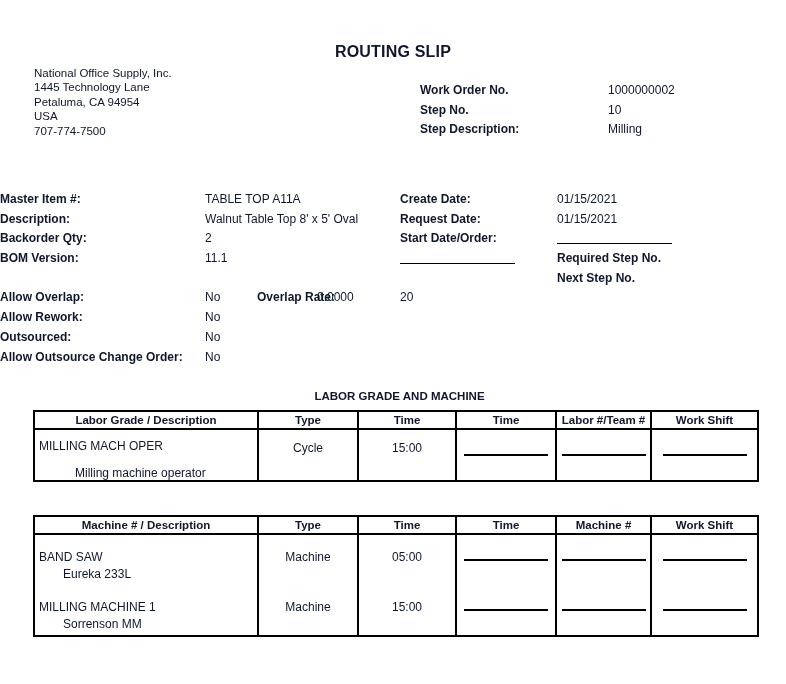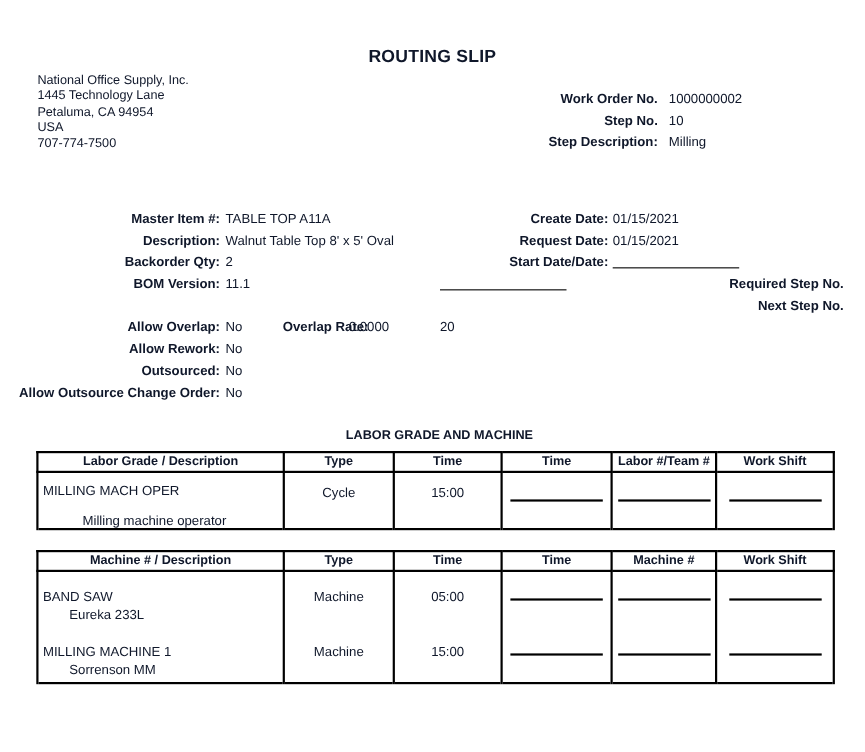--- a/index.html
+++ b/index.html
@@ -33,21 +33,21 @@
   }
 
   
   .fgrid {
     position: absolute;
     display: grid;
     grid-auto-rows: 19.7px;
     align-items: start;
   }
   .fgrid > div { padding-top: 2px; white-space: nowrap; overflow: visible; }
-  .fgrid .lbl { text-align: right; font-weight: 700; }
+  .fgrid .lbl { font-weight: 700; }
 
   .order-grid  { left: 420px; top: 81px;  grid-template-columns: 178px 168px; column-gap: 10px; }
   .left-grid   { left: 0px;   top: 190px; grid-template-columns: 200px 360px; column-gap: 5px; }
   .right-grid  { left: 400px; top: 190px; grid-template-columns: 153px 210px; column-gap: 4px; }
 
   .overlap-row { position: relative; }
   .ov-lbl { position: absolute; left: 52px; top: 2px; font-weight: 700; }
   .ov-val { position: absolute; left: 112px; top: 2px; }
 
   .dline {
@@ -165,21 +165,21 @@
     <div class="val">No</div>
   </div>
 
   <div class="fgrid right-grid">
     <div class="lbl">Create Date:</div>
     <div class="val">01/15/2021</div>
 
     <div class="lbl">Request Date:</div>
     <div class="val">01/15/2021</div>
 
-    <div class="lbl">Start Date/Date:</div>
+    <div class="lbl">Start Date/Order:</div>
     <div class="val"><span class="dline"></span></div>
 
     <div class="val"><span class="dline"></span></div>
 
     <div class="lbl">Required Step No.</div>
     <div class="val"></div>
 
     <div class="lbl">Next Step No.</div>
     <div class="val">20</div>
   </div>
@@ -223,21 +223,21 @@
         <td>
             <div class="tblank"></div>
           </td>
         <td>
             <div class="tblank"></div>
           </td>
       </tr>
     </tbody>
   </table>
 
-  <table class="rtable t2" style="left:33px; top:500px;">
+  <table class="rtable t2" style="left:33px; top:515px;">
     <colgroup>
       <col style="width:224px">
         <col style="width:100px">
         <col style="width:98px">
       <col style="width:100px">
         <col style="width:95px">
         <col style="width:107px">
     </colgroup>
     <thead>
       <tr>

